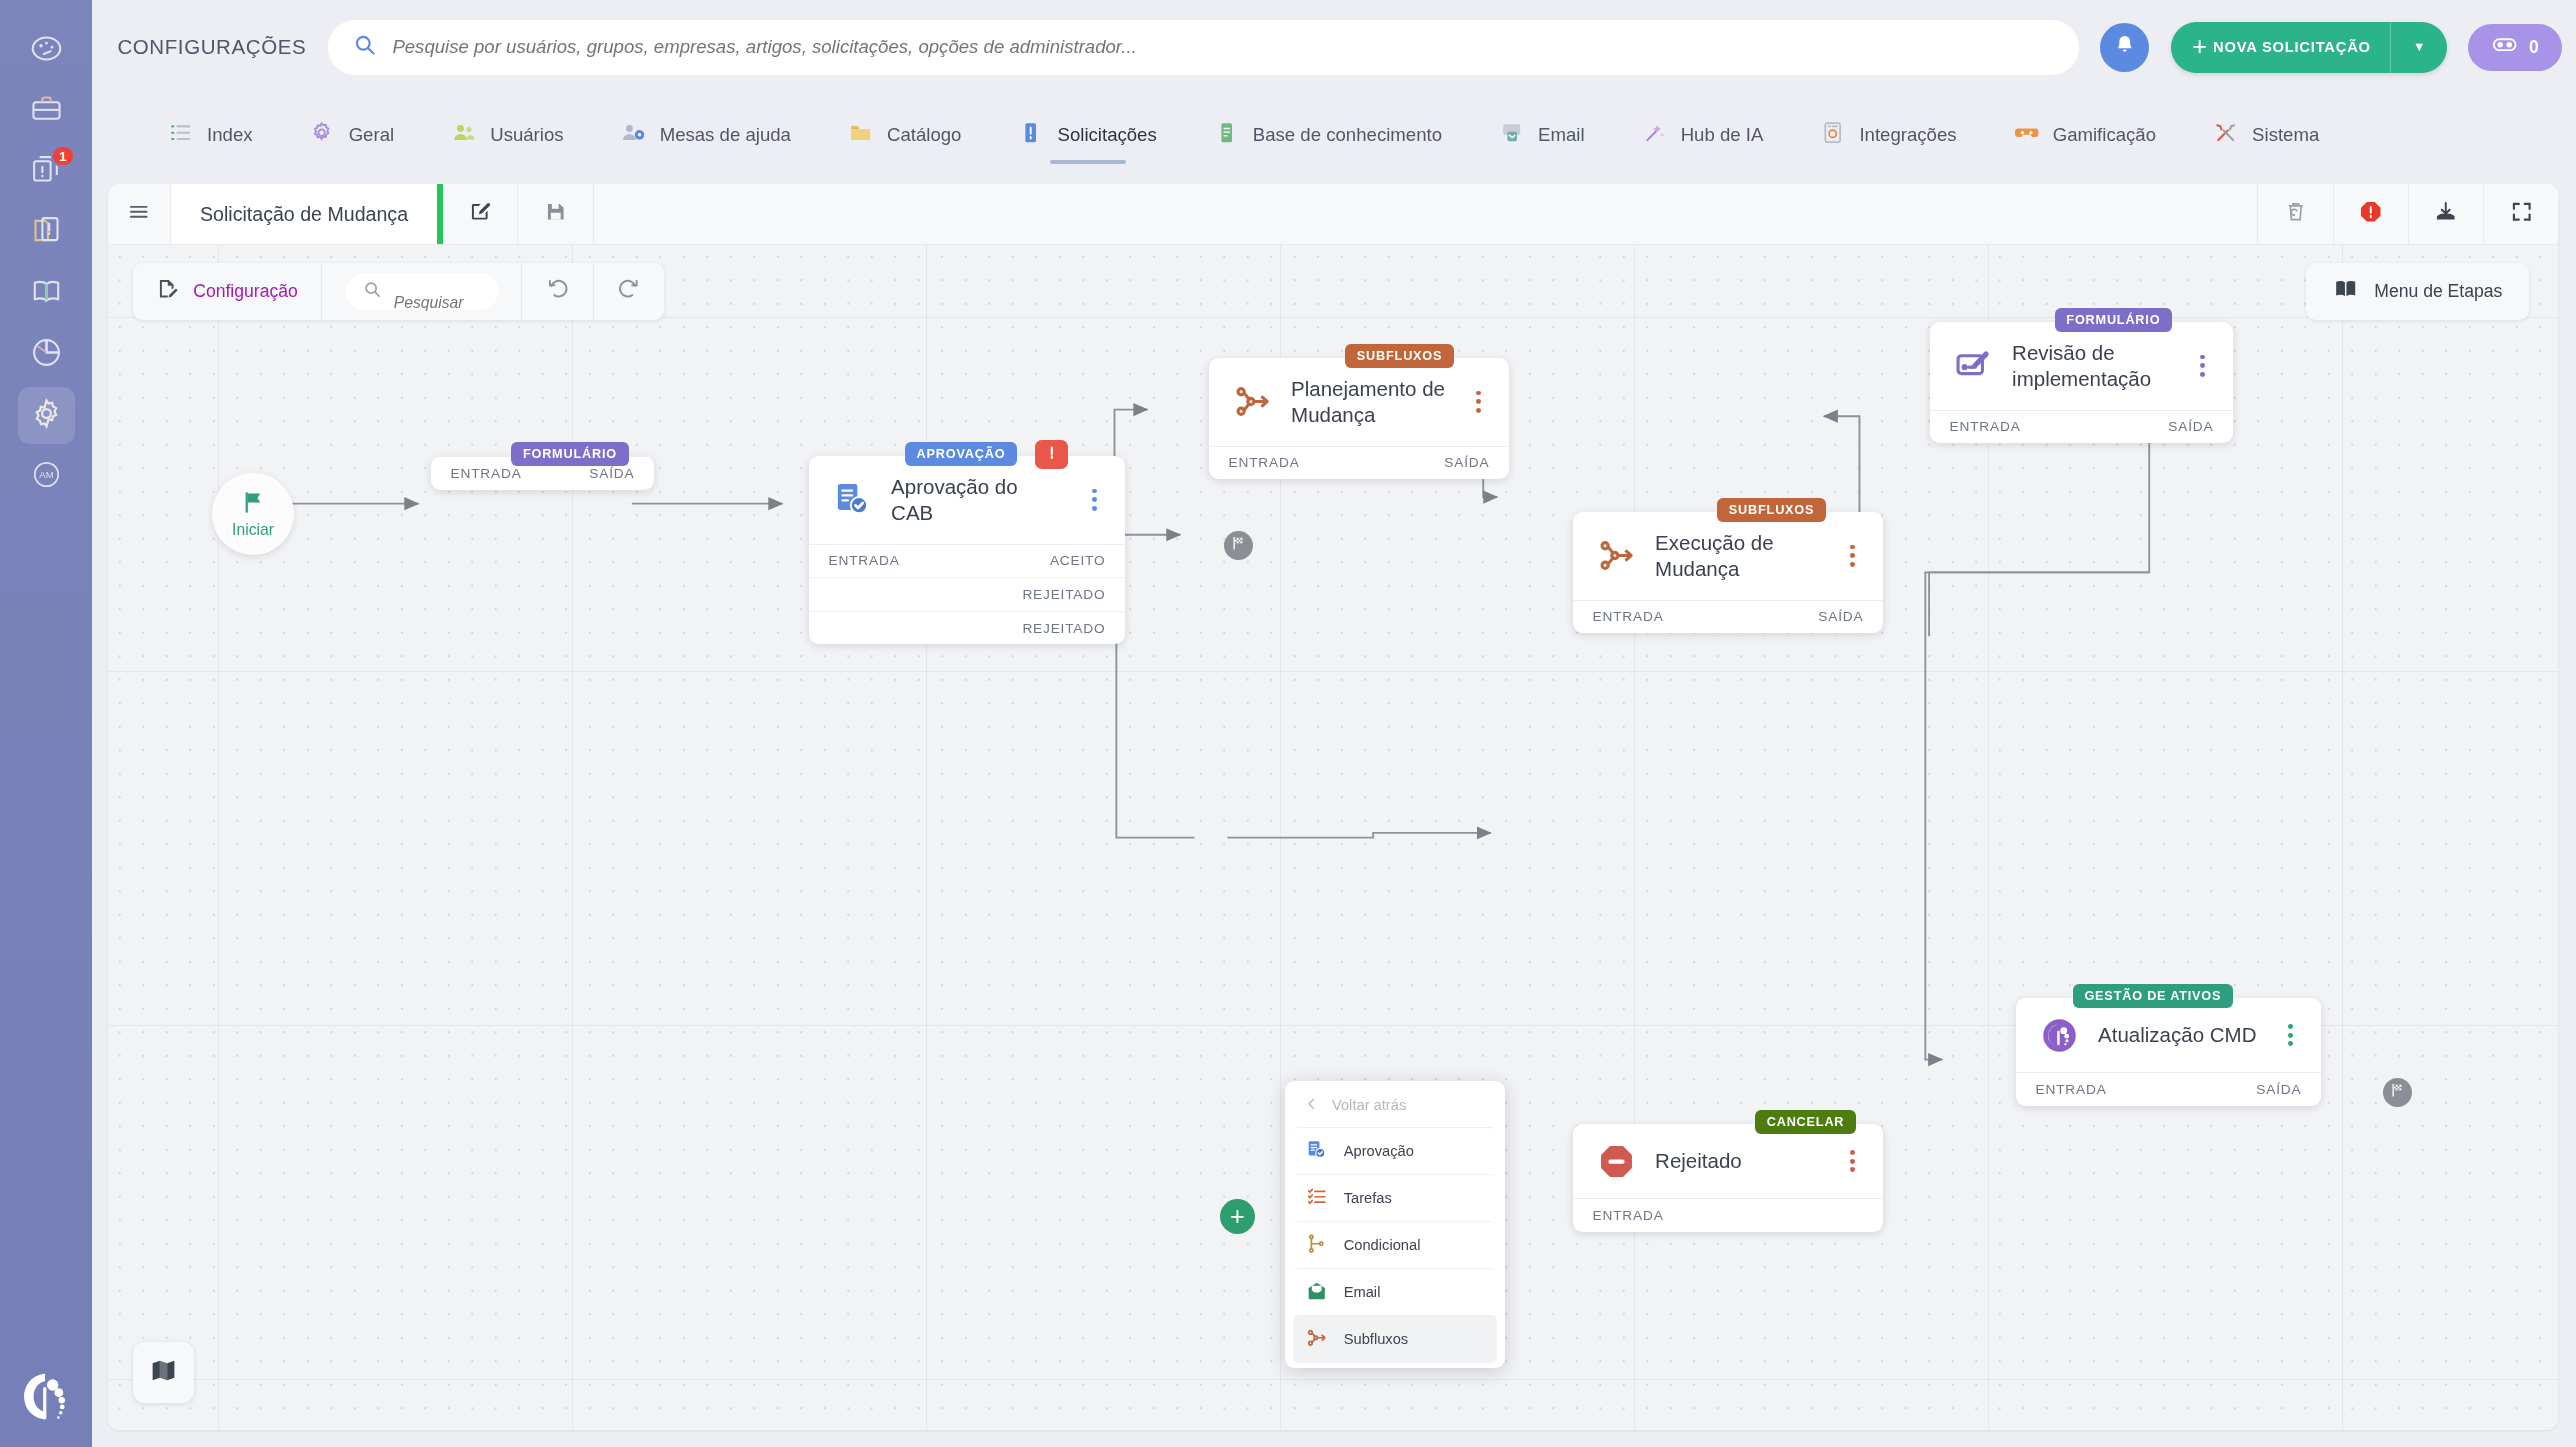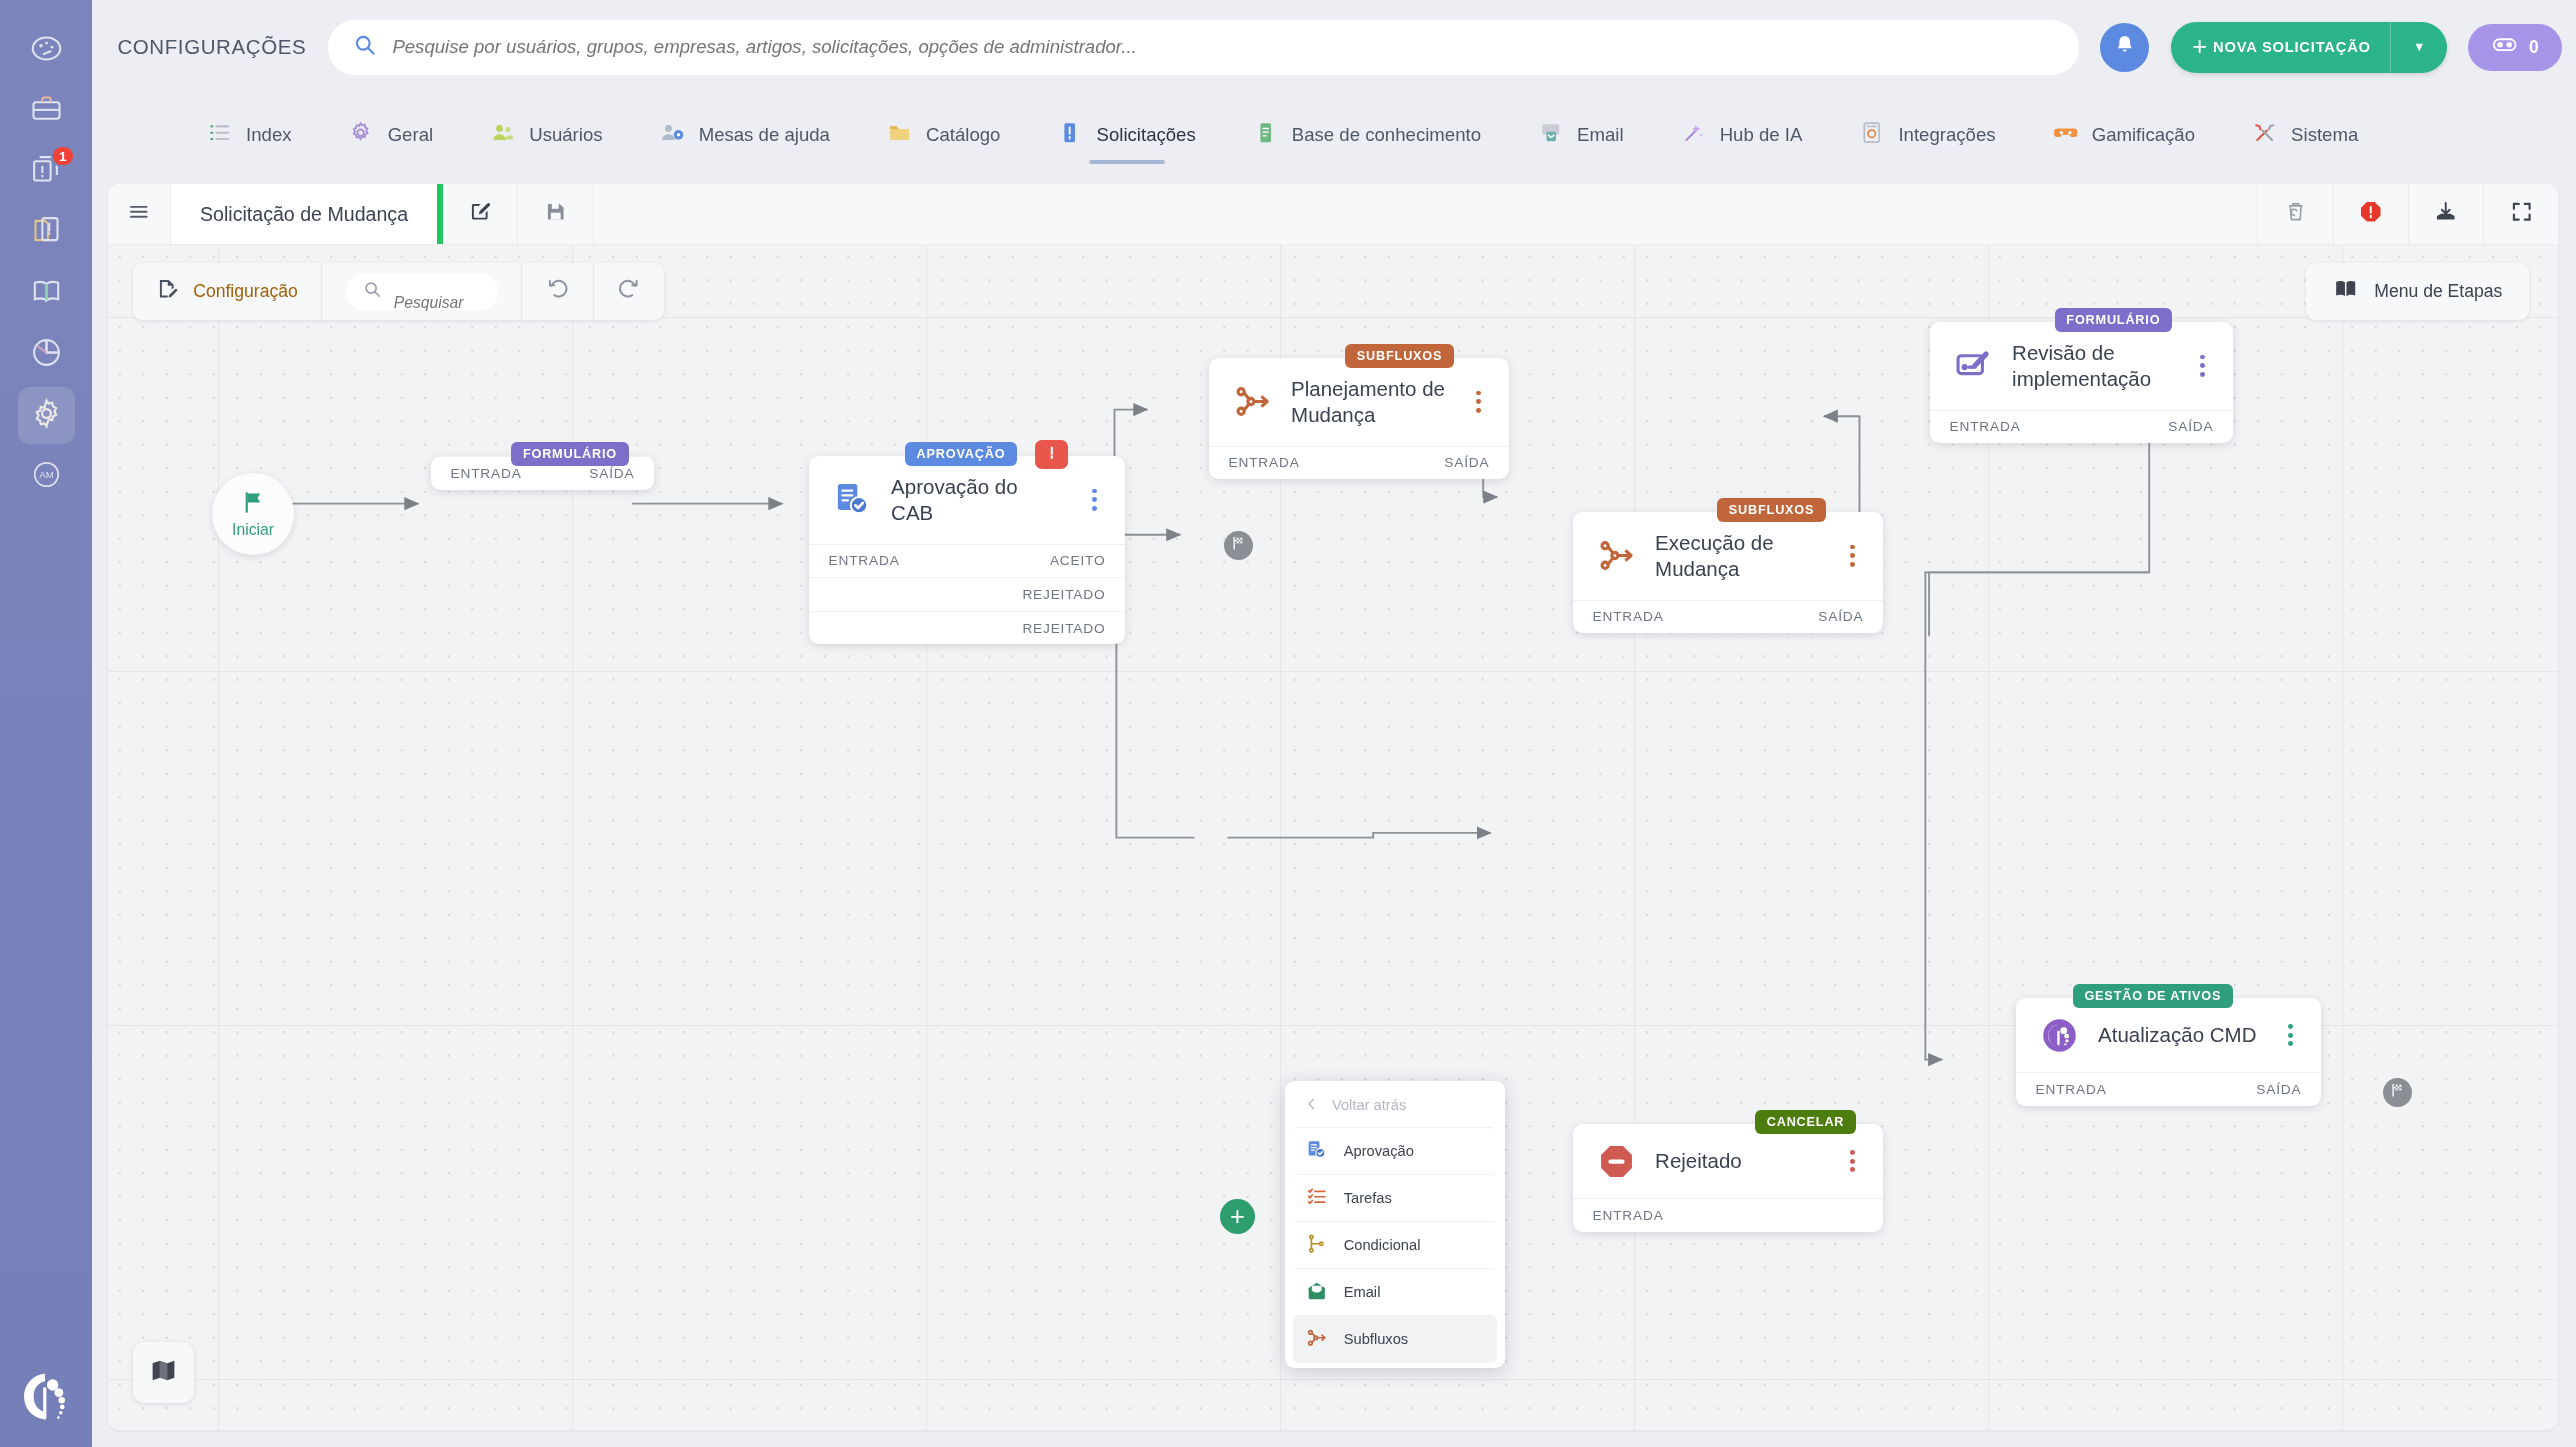--- a/index.html
+++ b/index.html
@@ -74,21 +74,21 @@
   #chat-pill {
     display: flex; align-items: center; gap: 11.7px; background: #a794e8;
     height: 47px; border-radius: 23.5px; padding: 0 23.5px; color: #fff;
     font-size: 17.6px; font-weight: 600; cursor: pointer; flex: none;
   }
   #chat-pill svg { width: 25.4px; height: 25.4px; }
 
   
   #navtabs {
     position: absolute; left: 92px; top: 94px; right: 0; height: 82px;
-    display: flex; align-items: center; padding-left: 115px; gap: 57px;
+    display: flex; align-items: center; padding-left: 76px; gap: 57px;
   }
   .nav-tab {
     display: flex; align-items: center; gap: 13.7px; height: 82px;
     cursor: pointer; position: relative; white-space: nowrap;
   }
   .nav-tab .nt-label { font-size: 18.6px; color: #4f5867; }
   .nav-tab.active .nt-label { color: #2c3442; }
   .nav-tab.active::after {
     content: ""; position: absolute; bottom: 11.7px; left: 50%;
     transform: translateX(-50%); width: 76px; height: 3.9px;
@@ -137,21 +137,21 @@
     position: absolute; left: 24.5px; top: 17.6px; height: 57px; background: #f7f8fa;
     border-radius: 9.8px; display: flex; align-items: stretch;
     box-shadow: 0 1px 3.9px rgba(20,30,60,.10);
   }
   .cfg-cell {
     display: flex; align-items: center; gap: 13.7px; padding: 0 23.5px;
     cursor: pointer; border-right: 1px solid #e6e8ec;
   }
   .cfg-cell:last-child { border-right: none; }
   .cfg-cell svg { width: 23.5px; height: 23.5px; }
-  #cfg-label { font-size: 17.6px; color: #a16207; }
+  #cfg-label { font-size: 17.6px; color: #a21caf; }
   #cfg-search {
     background: #fff; border-radius: 17.6px; height: 37px; display: flex;
     align-items: center; gap: 11.7px; padding: 0 17.6px; width: 152px;
   }
   #cfg-search svg { width: 18.6px; height: 18.6px; }
   #cfg-search input {
     border: none; outline: none; background: transparent; width: 100%;
     font-size: 15.7px; font-style: italic; color: #a8adb8;
     font-family: "Liberation Sans", sans-serif;
     margin-top: 24px;

